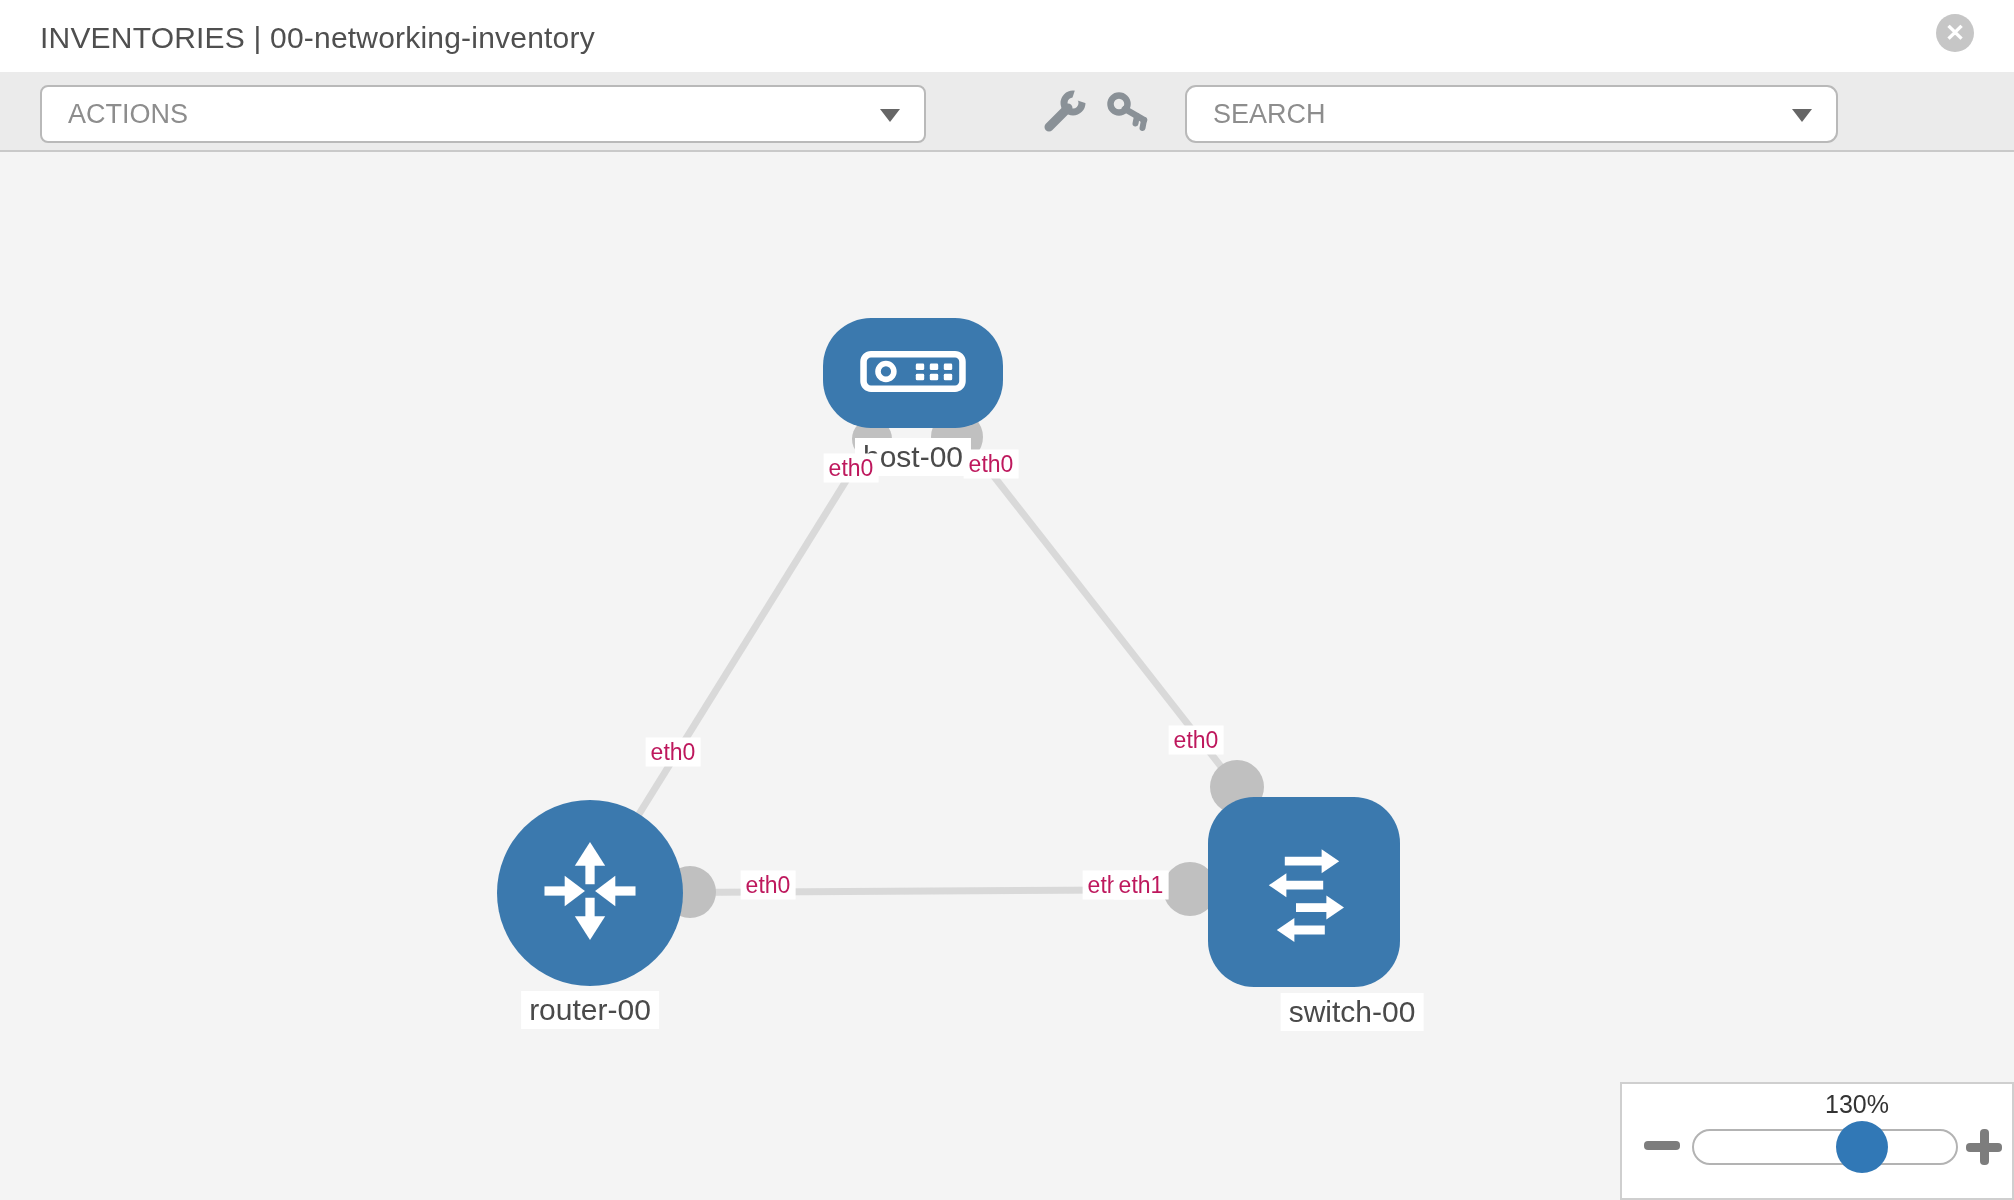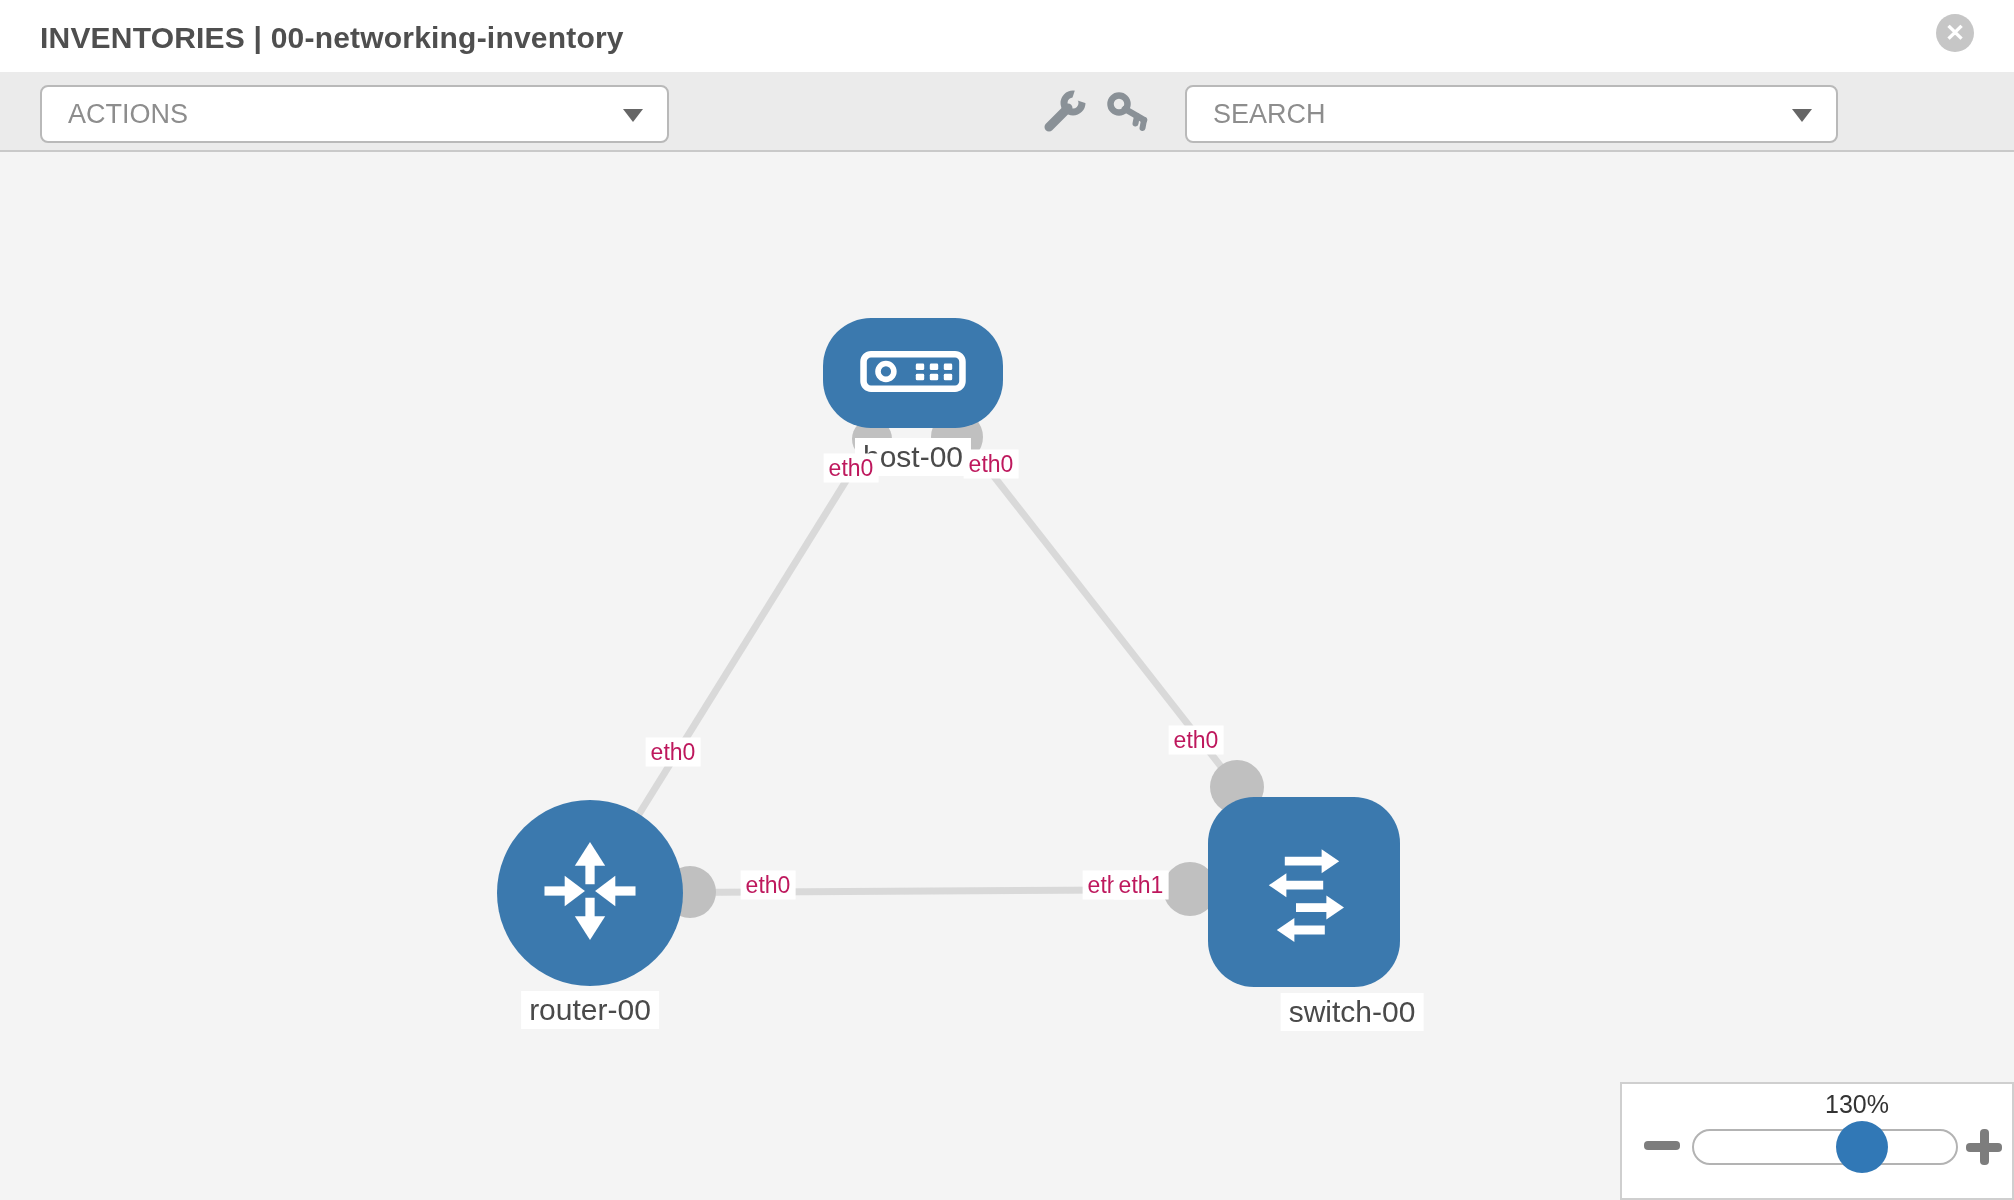--- a/index.html
+++ b/index.html
@@ -1,33 +1,33 @@
 <!DOCTYPE html>
 <html><head>
 <meta charset="utf-8">
 <style>
   html,body{margin:0;padding:0;width:2014px;height:1200px;overflow:hidden;
     font-family:"Liberation Sans",sans-serif;background:#f4f4f4;position:relative;}
   
   .header{position:absolute;left:0;top:0;width:2014px;height:72px;background:#ffffff;}
   .page-title{position:absolute;left:40px;top:0;height:88px;line-height:76px;
-    font-size:30px;font-weight:bold;color:#4f4f4f;letter-spacing:.2px;}
+    font-size:30px;font-weight:normal;color:#4f4f4f;letter-spacing:.2px;}
   .close-button{position:absolute;top:14px;right:40px;width:38px;height:38px;border-radius:50%;
     background:#c6c6c6;color:#ffffff;display:flex;align-items:center;justify-content:center;
     font-size:24px;font-weight:bold;cursor:pointer;}
   
   .toolbar{position:absolute;left:0;top:72px;width:2014px;height:80px;background:#ebebeb;
     border-bottom:2px solid #c9c9c9;box-sizing:border-box;}
   .dropdown{position:absolute;top:13px;height:58px;background:#ffffff;border:2px solid #b9b9b9;
     border-radius:8px;box-sizing:border-box;display:flex;align-items:center;
     padding:0 26px;color:#8d8d8d;font-size:27px;}
   .dropdown .caret{position:absolute;right:24px;top:50%;margin-top:-5px;width:0;height:0;
     border-left:10px solid transparent;border-right:10px solid transparent;border-top:13px solid #666;}
-  #actions-dd{left:40px;width:629px;}
-  #search-dd{left:1185px;width:653px;}
+  #actions-dd{left:40px;width:886px;}
+  #search-dd{left:1185px;width:653px;border-radius:11px;}
   .tool-btn{position:absolute;top:18px;width:46px;height:46px;display:flex;align-items:center;
     justify-content:center;cursor:pointer;}
   #wrench-btn{left:1040px;}
   #key-btn{left:1106px;}
   
   .canvas{position:absolute;left:0;top:152px;width:2014px;height:1048px;background:#f4f4f4;}
   #topo-svg{position:absolute;left:0;top:0;}
   .node{position:absolute;display:flex;align-items:center;justify-content:center;}
   .node-label{position:absolute;transform:translate(-50%,-50%);background:#ffffff;
     color:#4a4a4a;font-size:30px;padding:2px 8px;white-space:nowrap;}

